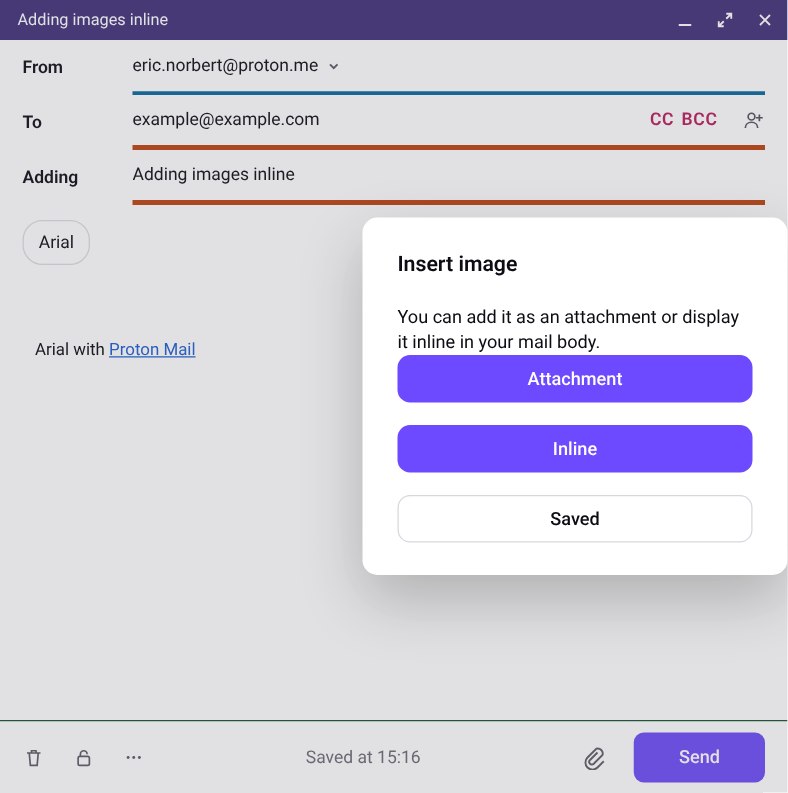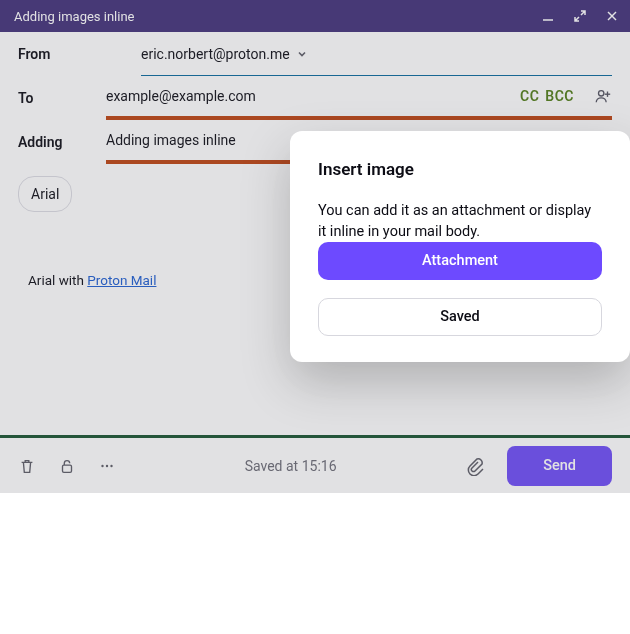--- a/index.html
+++ b/index.html
@@ -1,18 +1,18 @@
 <!DOCTYPE html>
 <html><head>
 <meta charset="utf-8">
 <style>
   * { box-sizing: border-box; margin: 0; padding: 0; font-family: -apple-system, BlinkMacSystemFont, "Segoe UI", Roboto, Helvetica, Arial, sans-serif; }
   html, body { width: 630px; height: 634px; overflow: hidden; }
   .app {
-    width: 630px; height: 493px; background: #fff; position: relative; display: flex; flex-direction: column;
+    width: 630px; height: 634px; background: #fff; position: relative; display: flex; flex-direction: column;
   }
   .titlebar {
     height: 32px; background: #41307c; display: flex; align-items: center; padding: 0 10px 0 14px; color: #fff;
     font-size: 13px; justify-content: space-between;
   }
   .titlebar .title { font-size: 13px; }
   .titlebar .win-controls { display: flex; align-items: center; gap: 16px; }
   .titlebar .win-controls span { display: inline-flex; width: 16px; height: 16px; align-items: center; justify-content: center; cursor: pointer; }
   .win-controls svg { stroke: #fff; stroke-width: 1.5; fill: none; }
 
@@ -22,25 +22,25 @@
     display: flex; align-items: center; min-height: 44px;
     padding: 0 18px;
   }
   .field-label {
     width: 88px; font-size: 14px; color: #0c0c14; font-weight: 600; flex-shrink: 0;
   }
   .field-value-wrap {
     flex: 1; display: flex; align-items: center; border-bottom: 4px solid #c2410c; min-height: 44px;
     font-size: 14px; color: #0c0c14; gap: 10px;
   }
-  .field-row:nth-child(1) .field-value-wrap { border-bottom: 1px solid #0369a1; margin-left: 35px; }
+  .field-row:nth-child(1) .field-value-wrap { border-bottom: 3px solid #0369a1; }
   .field-value { flex: 1; }
   .from-value { display: inline-flex; align-items: center; gap: 6px; }
   .chev { color: #5b5b66; }
-  .cc-bcc { font-weight: 600; letter-spacing: .5px; color: #4d7c0f; font-size: 14px; }
+  .cc-bcc { font-weight: 600; letter-spacing: .5px; color: #be185d; font-size: 14px; }
   .cc-bcc span { margin-left: 6px; }
   .addcontact-icon { color: #525260; display: inline-flex; margin-left: 10px; }
 
   .toolbar-row {
     display: flex; align-items: center; padding: 12px 18px 0; gap: 10px;
   }
   .font-select {
     height: 36px; border: 1px solid #dcdce3; border-radius: 16px; display: flex; align-items: center; padding: 0 12px;
     font-size: 14px; color: #0c0c14; gap: 8px; background: #fff; text-align: center;
   }
@@ -49,21 +49,21 @@
     height: 36px; border: 1px solid #dcdce3; border-radius: 8px; padding: 0 8px; background: #fff;
   }
   .tb-btn { width: 24px; height: 24px; display: inline-flex; align-items: center; justify-content: center; color: #5b5b66; border-radius: 4px; }
   .tb-divider { width: 1px; height: 18px; background: #e6e6ea; }
 
   .editor-area { flex: 1; padding: 16px 28px; font-size: 14px; color: #0c0c14; }
   .editor-area .signature { margin-top: 44px; font-size: 13.5px; color: #0c0c14; }
   .editor-area a { color: #1a5dd8; text-decoration: underline; }
 
   .footer {
-    height: 58px; border-top: 3px solid #14532d; display: flex; align-items: center; padding: 0 18px; gap: 10px; margin-top: 18px;
+    height: 58px; border-top: 1px solid #14532d; display: flex; align-items: center; padding: 0 18px; gap: 10px; margin-top: 18px;
   }
   .footer .left-icons { display: flex; gap: 22px; align-items: center; color: #5b5b66; }
   .footer .status { flex: 1; text-align: center; font-size: 14px; color: #6b6b76; }
   .footer .attach-icon { color: #5b5b66; margin-right: 12px; }
   .send-btn {
     background: #6d4aff; color: #fff; border: none; border-radius: 8px; height: 40px; padding: 0 36px;
     font-size: 14.5px; font-weight: 500; cursor: pointer;
   }
 
   
@@ -238,17 +238,18 @@
       <button class="send-btn">Send</button>
     </div>
 
   </div>
 
   <div class="overlay">
     <div class="modal">
       <h2>Insert image</h2>
       <p>You can add it as an attachment or display it inline in your mail body.</p>
       <button class="btn primary">Attachment</button>
+      <button class="btn primary">Inline</button>
       <button class="btn secondary">Saved</button>
     </div>
   </div>
 
 </div>
 
 </body></html>

